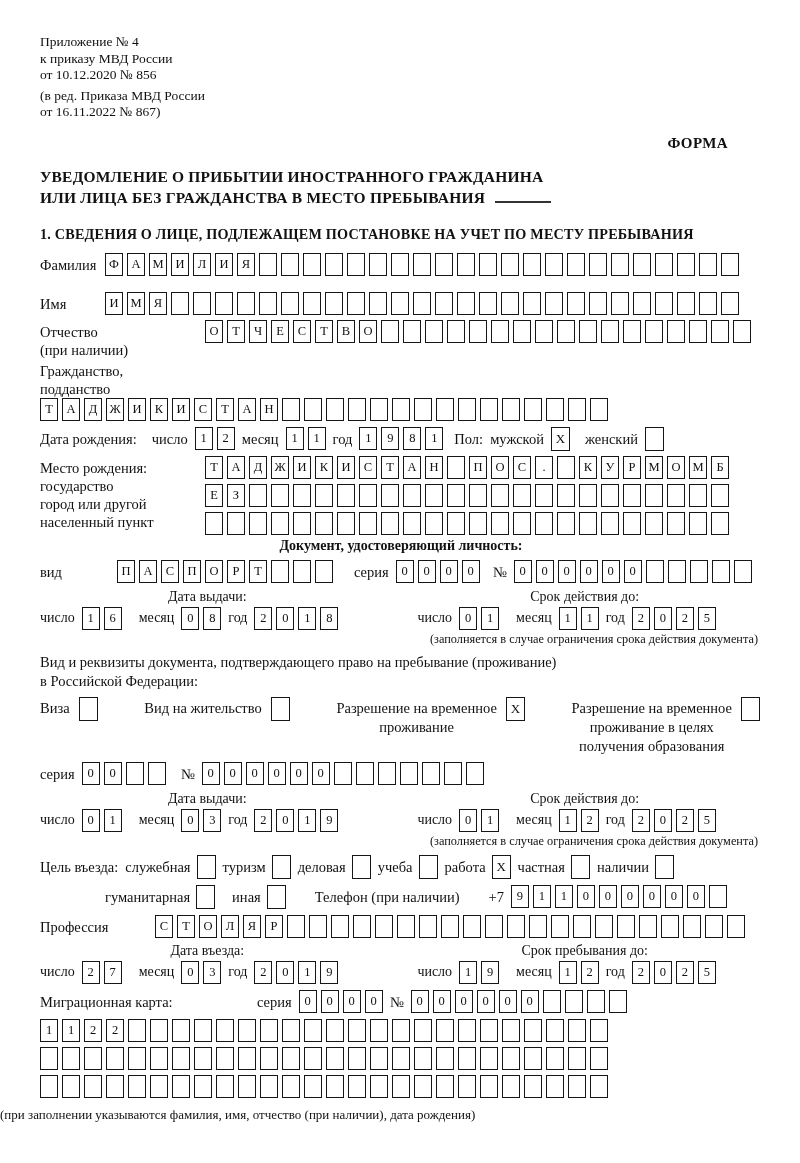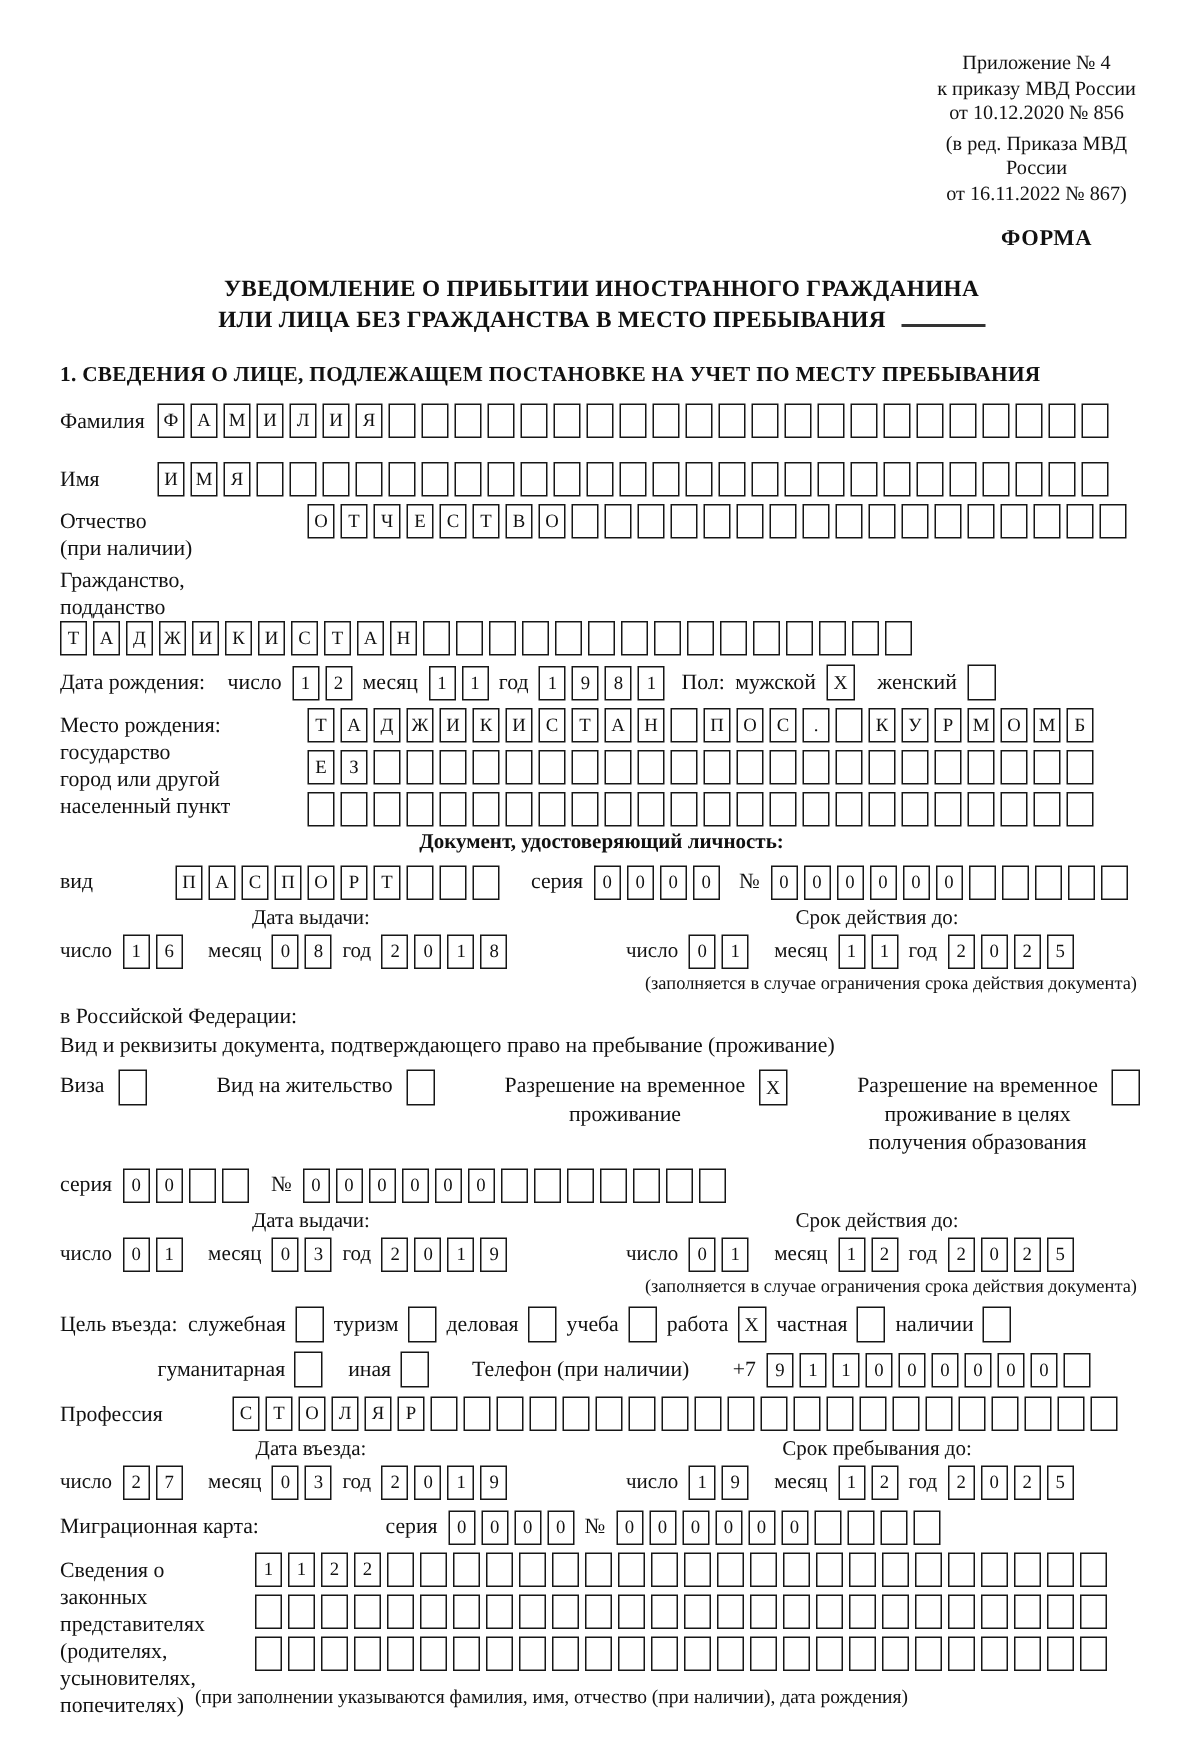--- a/index.html
+++ b/index.html
@@ -5,25 +5,25 @@
   * { box-sizing: border-box; margin: 0; padding: 0; }
   html, body { background: #ffffff; }
   body {
     width: 800px; height: 1163px;
     font-family: "Liberation Serif", "DejaVu Serif", serif;
     color: #111;
   }
   .page { width: 800px; height: 1163px; padding: 34px 38px 10px 40px; overflow: hidden; position: relative; background: #fff; }
 
   
-  .hdr { margin-left: 580px; font-size: 13.5px; line-height: 16.5px; text-align: center; }
+  .hdr { font-size: 13.5px; line-height: 16.5px; }
   .hdr .grp2 { margin-top: 4px; }
   .forma { text-align: right; padding-right: 34px; font-weight: bold; font-size: 15px; margin-top: 14px; letter-spacing: .4px; }
 
-  .title { text-align: center; font-weight: bold; font-size: 15.5px; line-height: 21px; margin-top: 14px; letter-spacing: .2px; }
+  .title { text-align: left; font-weight: bold; font-size: 15.5px; line-height: 21px; margin-top: 14px; letter-spacing: .2px; }
   .blank { display: inline-block; width: 56px; border-bottom: 2px solid #333; height: 13px; margin-left: 10px; }
   .sec { font-weight: bold; font-size: 14.2px; margin-top: 18px; letter-spacing: .2px; }
 
   
   .frow { display: flex; align-items: flex-start; }
   .flabel { font-size: 14.5px; line-height: 18px; white-space: pre-line; flex-shrink: 0; padding-top: 3px; }
 
   .cellrow { display: inline-flex; gap: 4px; flex-wrap: nowrap; }
   .cell {
     width: 18px; height: 23px; flex-shrink: 0;
@@ -420,22 +420,22 @@
             <span class="cell">0</span>
             <span class="cell">2</span>
             <span class="cell">5</span>
           </span>
       </div>
     </div>
   </div>
   <div class="note">(заполняется в случае ограничения срока действия документа)</div>
 
   <div class="mt6" style="font-size:14.5px; line-height:19px;">
+    <div>Вид и реквизиты документа, подтверждающего право на пребывание (проживание)</div>
     <div>в Российской Федерации:</div>
-    <div>Вид и реквизиты документа, подтверждающего право на пребывание (проживание)</div>
   </div>
 
   <div class="optrow">
     <div class="opt">
       <span class="optlbl">Виза</span>
       <span class="cellrow cb">
           <span class="cell"></span>
         </span>
     </div>
     <div class="opt">
@@ -708,26 +708,20 @@
         <span class="cell">0</span>
         <span class="cell">0</span>
         <span class="cell"></span>
         <span class="cell"></span>
         <span class="cell"></span>
         <span class="cell"></span>
       </span>
   </div>
 
   <div class="frow mt5">
-    <div class="flabel w130">Сведения о
-законных
-представителях
-(родителях,
-усыновителях,
-попечителях)</div>
     <div class="stack">
       <div class="cellrow">
           <span class="cell">1</span>
           <span class="cell">1</span>
           <span class="cell">2</span>
           <span class="cell">2</span>
           <span class="cell"></span>
           <span class="cell"></span>
           <span class="cell"></span>
           <span class="cell"></span>

